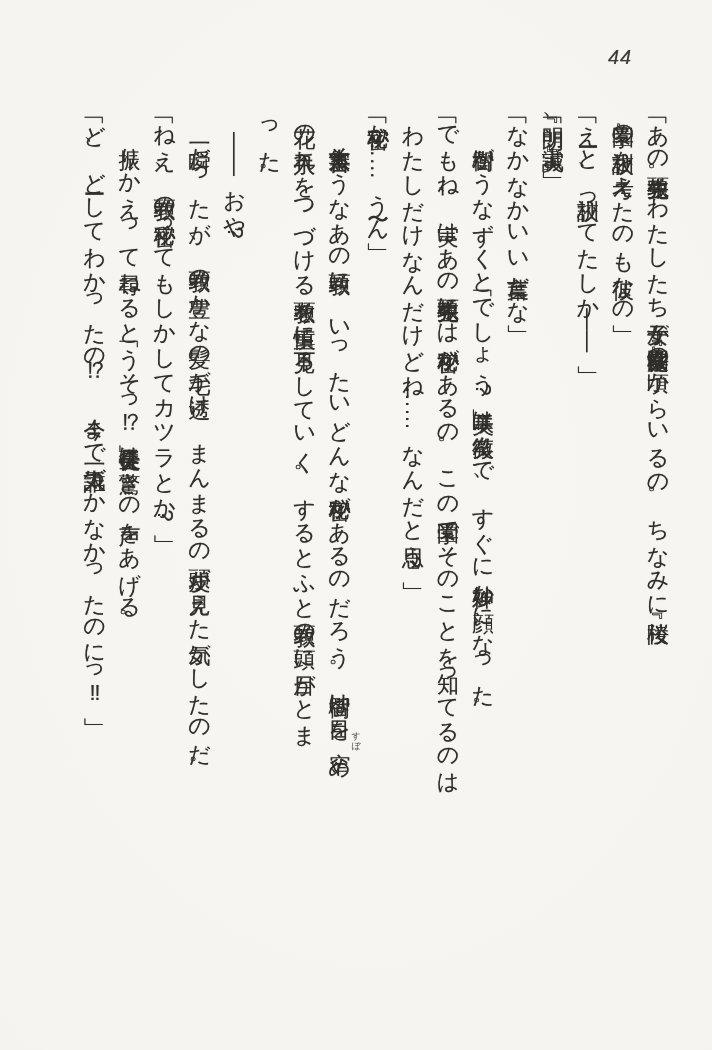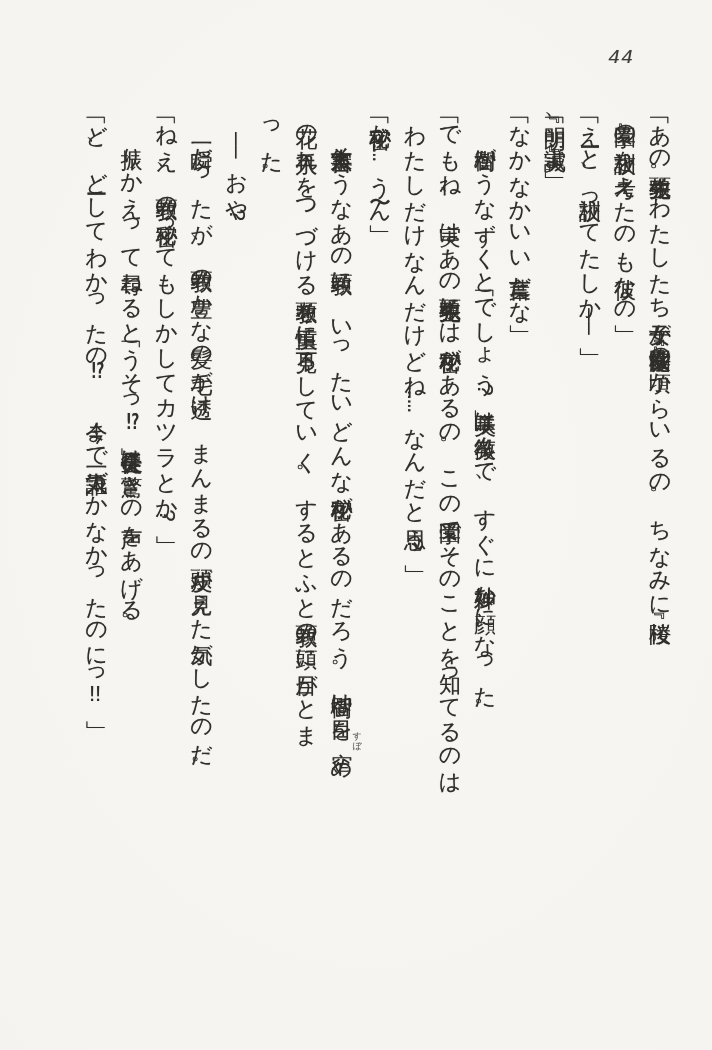--- a/index.html
+++ b/index.html
@@ -9,21 +9,21 @@
     height: 1050px;
     background: #f0efec;
   }
   .page {
     position: relative;
     width: 712px;
     height: 1050px;
     overflow: hidden;
     background:
       radial-gradient(130% 120% at 52% 45%, #f7f6f3 0%, #f5f4f1 55%, #eeede9 92%, #e9e8e4 100%);
-    font-family: Liberation Mono, monospace;
+    font-family: Liberation Sans, sans-serif;
     color: #2f2e2b;
   }
   .page-number {
     position: absolute;
     top: 46px;
     left: 608px;
     font-size: 20px;
     font-style: italic;
     letter-spacing: 1px;
     color: #3d3c39;

